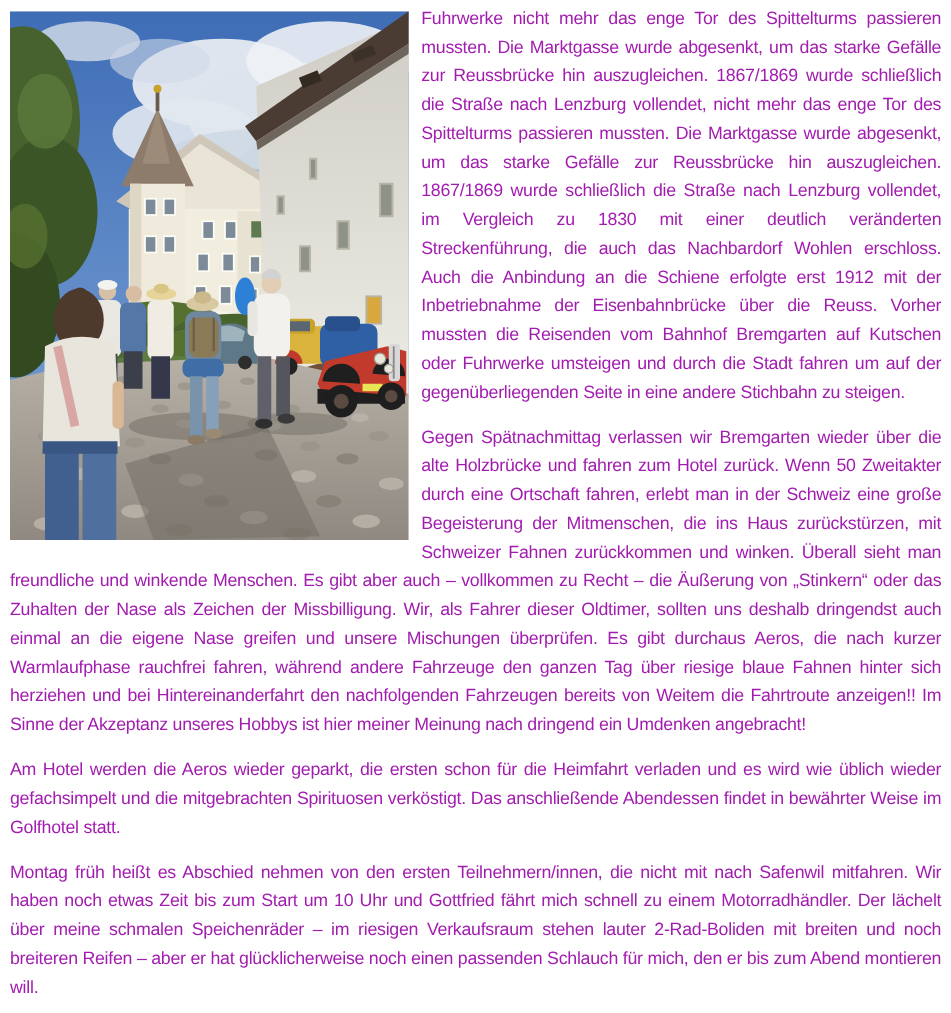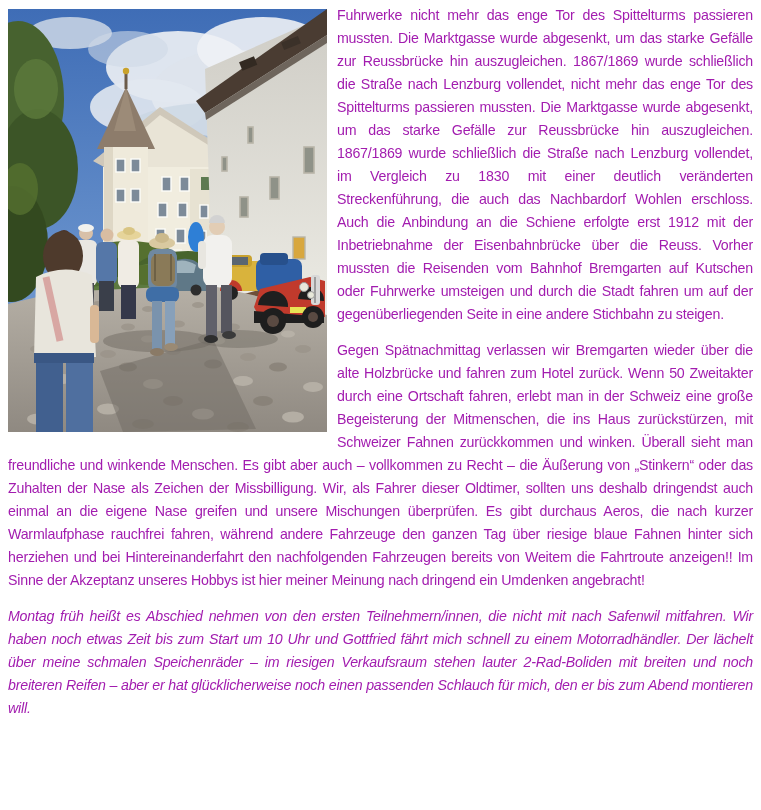--- a/index.html
+++ b/index.html
@@ -28,21 +28,21 @@
   p.body-text {
     margin: 0 0 13px 0;
     font-size: 14.2px;
     line-height: 23px;
     letter-spacing: -0.2px;
     color: #a21caf;
     text-align: justify;
     hyphens: auto;
     -webkit-hyphens: auto;
   }
-  p.body-text:last-child { margin-bottom: 16px; font-style: italic; }
+  p.body-text:last-child { margin-bottom: 16px; }
 </style>
 </head>
 <body>
 
 <div class="page">
 
   <figure class="photo">
     <svg width="319" height="423" viewBox="0 0 319 423" xmlns="http://www.w3.org/2000/svg">
       <defs>
         <linearGradient id="skyg" x1="0" y1="0" x2="0" y2="1">
@@ -276,15 +276,16 @@
         <rect x="82" y="296" width="9" height="38" rx="4" fill="#d9b896"></rect>
         <rect x="28" y="346" width="27" height="77" fill="#41608f"></rect>
         <rect x="58" y="346" width="27" height="77" fill="#4f6f9f"></rect>
         <rect x="26" y="344" width="60" height="10" fill="#3a5784"></rect>
       </g>
     </svg>
   </figure>
 
   <p class="body-text">Fuhrwerke nicht mehr das enge Tor des Spittelturms passieren mussten. Die Marktgasse wurde abgesenkt, um das starke Gefälle zur Reussbrücke hin auszugleichen. 1867/1869 wurde schließlich die Straße nach Lenzburg vollendet, nicht mehr das enge Tor des Spittelturms passieren mussten. Die Marktgasse wurde abgesenkt, um das starke Gefälle zur Reussbrücke hin auszugleichen. 1867/1869 wurde schließlich die Straße nach Lenzburg vollendet, im Vergleich zu 1830 mit einer deutlich veränderten Streckenführung, die auch das Nachbardorf Wohlen erschloss. Auch die Anbindung an die Schiene erfolgte erst 1912 mit der Inbetriebnahme der Eisenbahnbrücke über die Reuss. Vorher mussten die Reisenden vom Bahnhof Bremgarten auf Kutschen oder Fuhrwerke umsteigen und durch die Stadt fahren um auf der gegenüberliegenden Seite in eine andere Stichbahn zu steigen.</p>
   <p class="body-text">Gegen Spätnachmittag verlassen wir Bremgarten wieder über die alte Holzbrücke und fahren zum Hotel zurück. Wenn 50 Zweitakter durch eine Ortschaft fahren, erlebt man in der Schweiz eine große Begeisterung der Mitmenschen, die ins Haus zurückstürzen, mit Schweizer Fahnen zurückkommen und winken. Überall sieht man freundliche und winkende Menschen. Es gibt aber auch – vollkommen zu Recht – die Äußerung von „Stinkern“ oder das Zuhalten der Nase als Zeichen der Missbilligung. Wir, als Fahrer dieser Oldtimer, sollten uns deshalb dringendst auch einmal an die eigene Nase greifen und unsere Mischungen überprüfen. Es gibt durchaus Aeros, die nach kurzer Warmlaufphase rauchfrei fahren, während andere Fahrzeuge den ganzen Tag über riesige blaue Fahnen hinter sich herziehen und bei Hintereinanderfahrt den nachfolgenden Fahrzeugen bereits von Weitem die Fahrtroute anzeigen!! Im Sinne der Akzeptanz unseres Hobbys ist hier meiner Meinung nach dringend ein Umdenken angebracht!</p>
+  <p class="body-text">Am Hotel werden die Aeros wieder geparkt, die ersten schon für die Heimfahrt verladen und es wird wie üblich wieder gefachsimpelt und die mitgebrachten Spirituosen verköstigt. Das anschließende Abendessen findet in bewährter Weise im Golfhotel statt.</p>
   <p class="body-text">Montag früh heißt es Abschied nehmen von den ersten Teilnehmern/innen, die nicht mit nach Safenwil mitfahren. Wir haben noch etwas Zeit bis zum Start um 10 Uhr und Gottfried fährt mich schnell zu einem Motorradhändler. Der lächelt über meine schmalen Speichenräder – im riesigen Verkaufsraum stehen lauter 2-Rad-Boliden mit breiten und noch breiteren Reifen –  aber er hat glücklicherweise noch einen passenden Schlauch für mich, den er bis zum Abend montieren will.</p>
 
 </div>
 
 </body></html>

